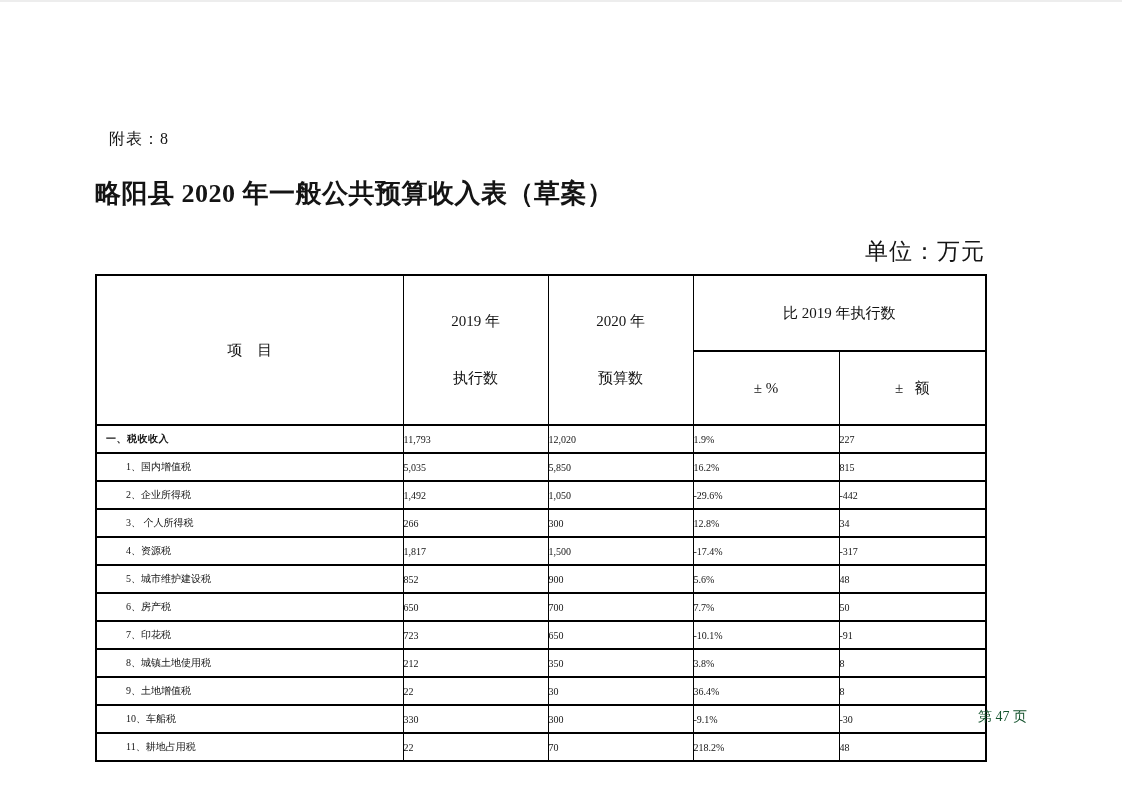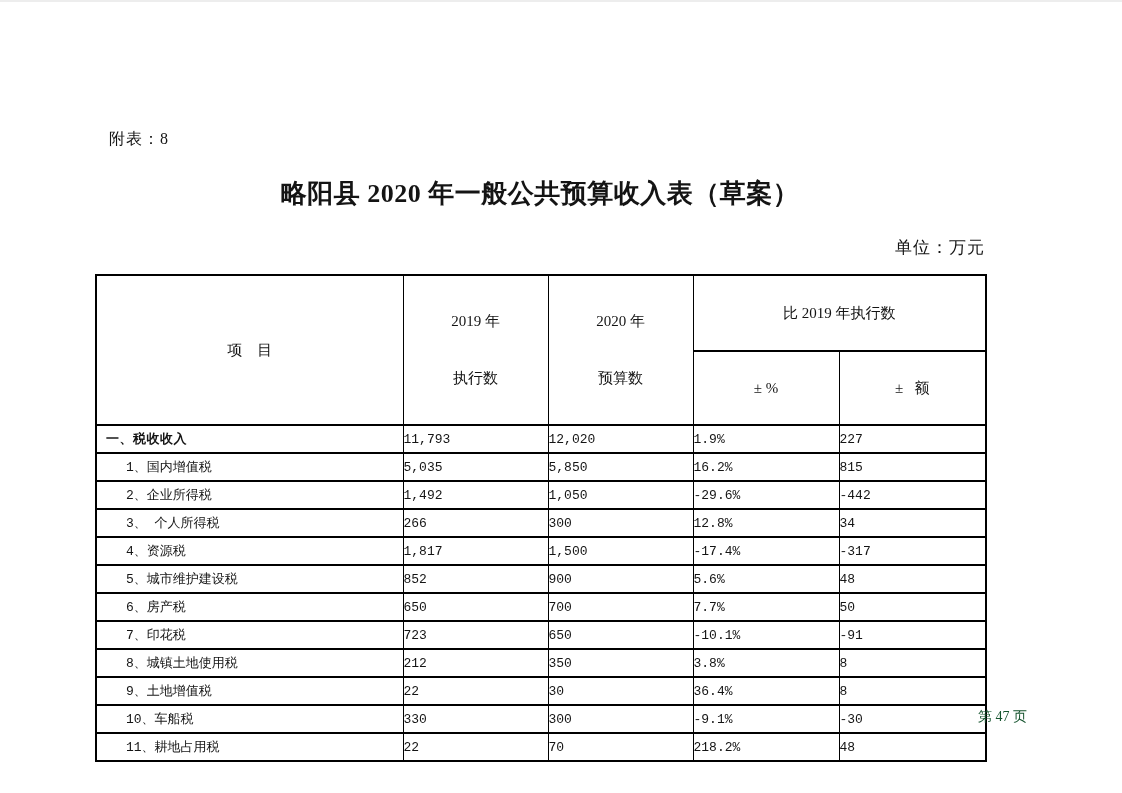--- a/index.html
+++ b/index.html
@@ -15,26 +15,26 @@
   .page-edge {
     position: absolute; left: 0; top: 0; width: 1122px; height: 2px;
     background: #ededed;
   }
   .attach-label {
     position: absolute; left: 97px; top: 129px;
     font-size: 16px; letter-spacing: 1px; margin-left: 12px;
   }
   .doc-title {
     position: absolute; left: 95px; top: 176px; width: 890px;
-    text-align: center; font-size: 26px; font-weight: bold;
+    font-size: 26px; font-weight: bold;
     letter-spacing: 0.5px;
   }
   .unit-label {
     position: absolute; left: 95px; top: 236px; width: 890px;
-    text-align: right; font-size: 17px; letter-spacing: 1px;
+    text-align: right; font-size: 23px; letter-spacing: 1px;
   }
   table.budget {
     position: absolute; left: 95px; top: 274px;
     width: 890px;
     border-collapse: collapse;
     table-layout: fixed;
     border: 2px solid #000;
   }
   table.budget th, table.budget td {
     border-left: 1px solid #000;
@@ -48,24 +48,23 @@
     font-size: 15px;
     text-align: center;
     vertical-align: middle;
     white-space: pre;
   }
   tr.hdr-top { height: 28px; }
   tr.hdr-sub { height: 27px; }
   .two-line { line-height: 23px; }
   table.budget tbody tr { height: 28px; }
   table.budget tbody td {
-    font-size: 13px;
+    font-size: 10px;
     vertical-align: middle;
     white-space: pre;
-    font-family: Liberation Mono, monospace;
   }
   td.cell-label { text-align: left; padding-left: 29px; }
   td.cell-num  { padding-right: 8px; }
   tr.row-total td.cell-label {
     padding-left: 9px;
     font-weight: bold;
     letter-spacing: 0.5px;
   }
   .page-footer {
     position: absolute; right: 95px; top: 708px;

